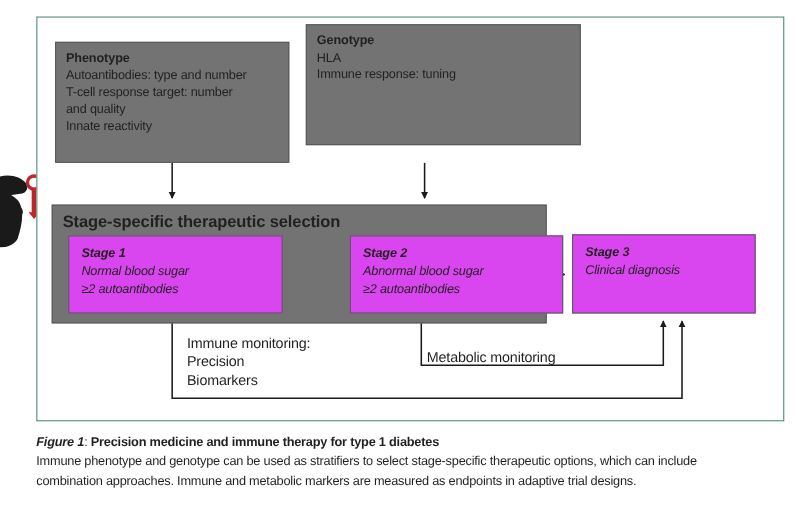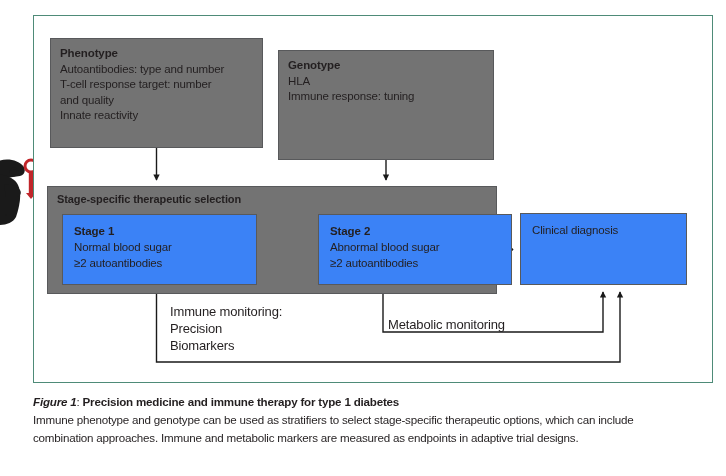--- a/index.html
+++ b/index.html
@@ -31,21 +31,22 @@
   
   .box {
     position: absolute;
     box-sizing: border-box;
     border: 1.2px solid #58595b;
   }
   .box-light {
     background: #737373;
   }
   .box-mid {
-    background: #3b82f6;
+    background: #d946ef;
+    font-style: italic;
   }
   .box-title {
     font-weight: bold;
     font-size: 11.5px;
     line-height: 15.5px;
     letter-spacing: -0.1px;
   }
   .box-line {
     font-size: 11.5px;
     line-height: 15.5px;
@@ -57,38 +58,38 @@
 
   
   #phenotype-box {
     left: 50px;
     top: 38px;
     width: 213px;
     height: 110px;
   }
   #genotype-box {
     left: 278px;
-    top: 50px;
-    width: 216px;
+    top: 22px;
+    width: 250px;
     height: 110px;
   }
 
   
   #stage-selection-box {
     left: 47px;
     top: 186px;
     width: 450px;
     height: 108px;
   }
   #stage-selection-title {
     position: absolute;
     left: 9px;
     top: 6px;
     font-weight: bold;
-    font-size: 11px;
+    font-size: 15px;
     letter-spacing: -0.1px;
   }
   #stage1-box {
     left: 62px;
     top: 214px;
     width: 195px;
     height: 71px;
   }
   #stage2-box {
     left: 318px;
@@ -257,20 +258,21 @@
 <div class="box box-mid" id="stage2-box">
   <div class="stage-inner">
     <div class="stage-title">Stage 2</div>
     <div class="stage-line">Abnormal blood sugar</div>
     <div class="stage-line">≥2 autoantibodies</div>
   </div>
 </div>
 
 <div class="box box-mid" id="stage3-box">
   <div class="stage-inner">
+    <div class="stage-title">Stage 3</div>
     <div class="stage-line">Clinical diagnosis</div>
   </div>
 </div>
 
 <div class="mon-label" id="immune-monitoring-label">
   <div>Immune monitoring:</div>
   <div>Precision</div>
   <div>Biomarkers</div>
 </div>
 

